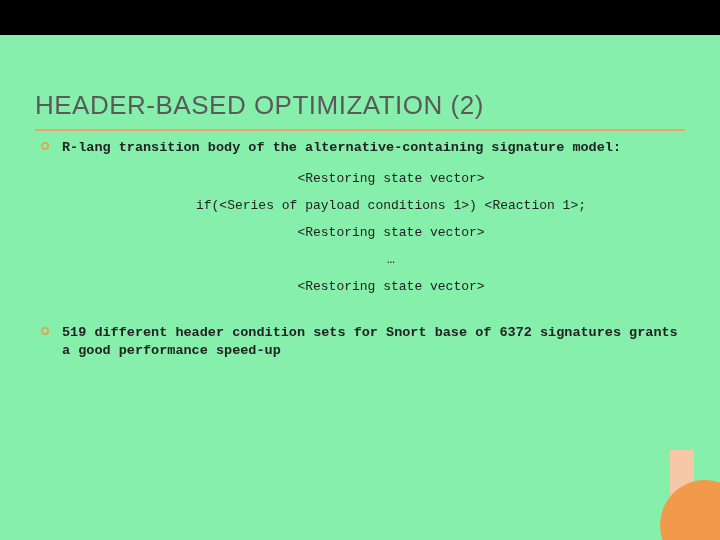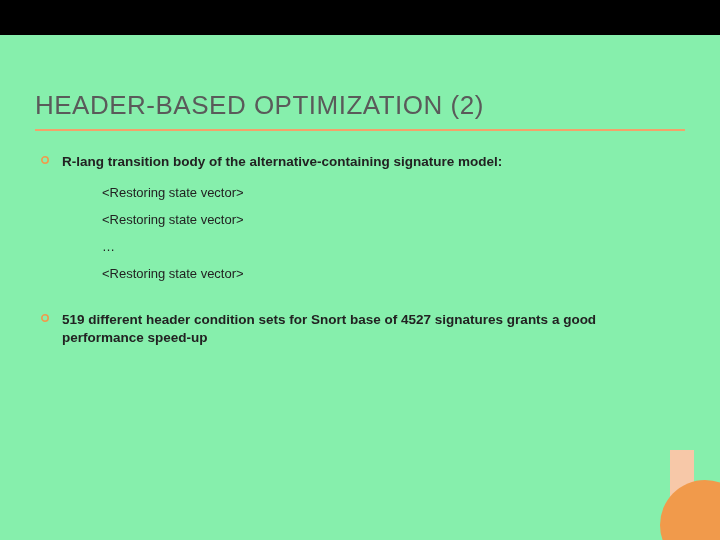--- a/index.html
+++ b/index.html
@@ -37,23 +37,24 @@
     position: absolute;
     top: 94px;
     left: 35px;
     width: 650px;
     height: 2px;
     background: #f4a26a;
   }
 
   .content {
     position: absolute;
-    top: 118px;
+    top: 104px;
     left: 40px;
     right: 40px;
+    font-family: Liberation Mono, monospace;
   }
 
   .bullet {
     position: relative;
     padding-left: 22px;
     margin-bottom: 14px;
     font-size: 13.5px;
     color: #222;
     line-height: 1.35;
   }
@@ -73,20 +74,21 @@
   .bullet-icon svg {
     width: 10px;
     height: 10px;
     display: block;
   }
 
   .sub-lines {
     margin-left: 62px;
     margin-top: 12px;
     margin-bottom: 28px;
+    text-align: center;
   }
 
   .sub-line {
     font-size: 13px;
     color: #222;
     margin-bottom: 10px;
     line-height: 1.3;
   }
 
   .corner {
@@ -130,33 +132,34 @@
       <span class="bullet-icon">
         <svg viewBox="0 0 10 10">
             <circle cx="5" cy="5" r="3.2" fill="none" stroke="#f19a4b" stroke-width="1.6"></circle>
           </svg>
       </span>
       <span>R-lang transition body of the alternative-containing signature model:</span>
     </div>
 
     <div class="sub-lines">
       <div class="sub-line">&lt;Restoring state vector&gt;</div>
+      <div class="sub-line">if(&lt;Series of payload conditions 1&gt;) &lt;Reaction 1&gt;;</div>
       <div class="sub-line">&lt;Restoring state vector&gt;</div>
       <div class="sub-line">…</div>
       <div class="sub-line">&lt;Restoring state vector&gt;</div>
     </div>
 
 
     <div class="bullet bold">
       <span class="bullet-icon">
         <svg viewBox="0 0 10 10">
             <circle cx="5" cy="5" r="3.2" fill="none" stroke="#f19a4b" stroke-width="1.6"></circle>
           </svg>
       </span>
-      <span>519 different header condition sets for Snort base of 4527 signatures grants a good performance speed-up</span>
+      <span>519 different header condition sets for Snort base of 6372 signatures grants a good performance speed-up</span>
     </div>
 
   </div>
 
   <div class="corner">
     <div class="bar-light"></div>
     <div class="circle"></div>
   </div>
 
 </div>

